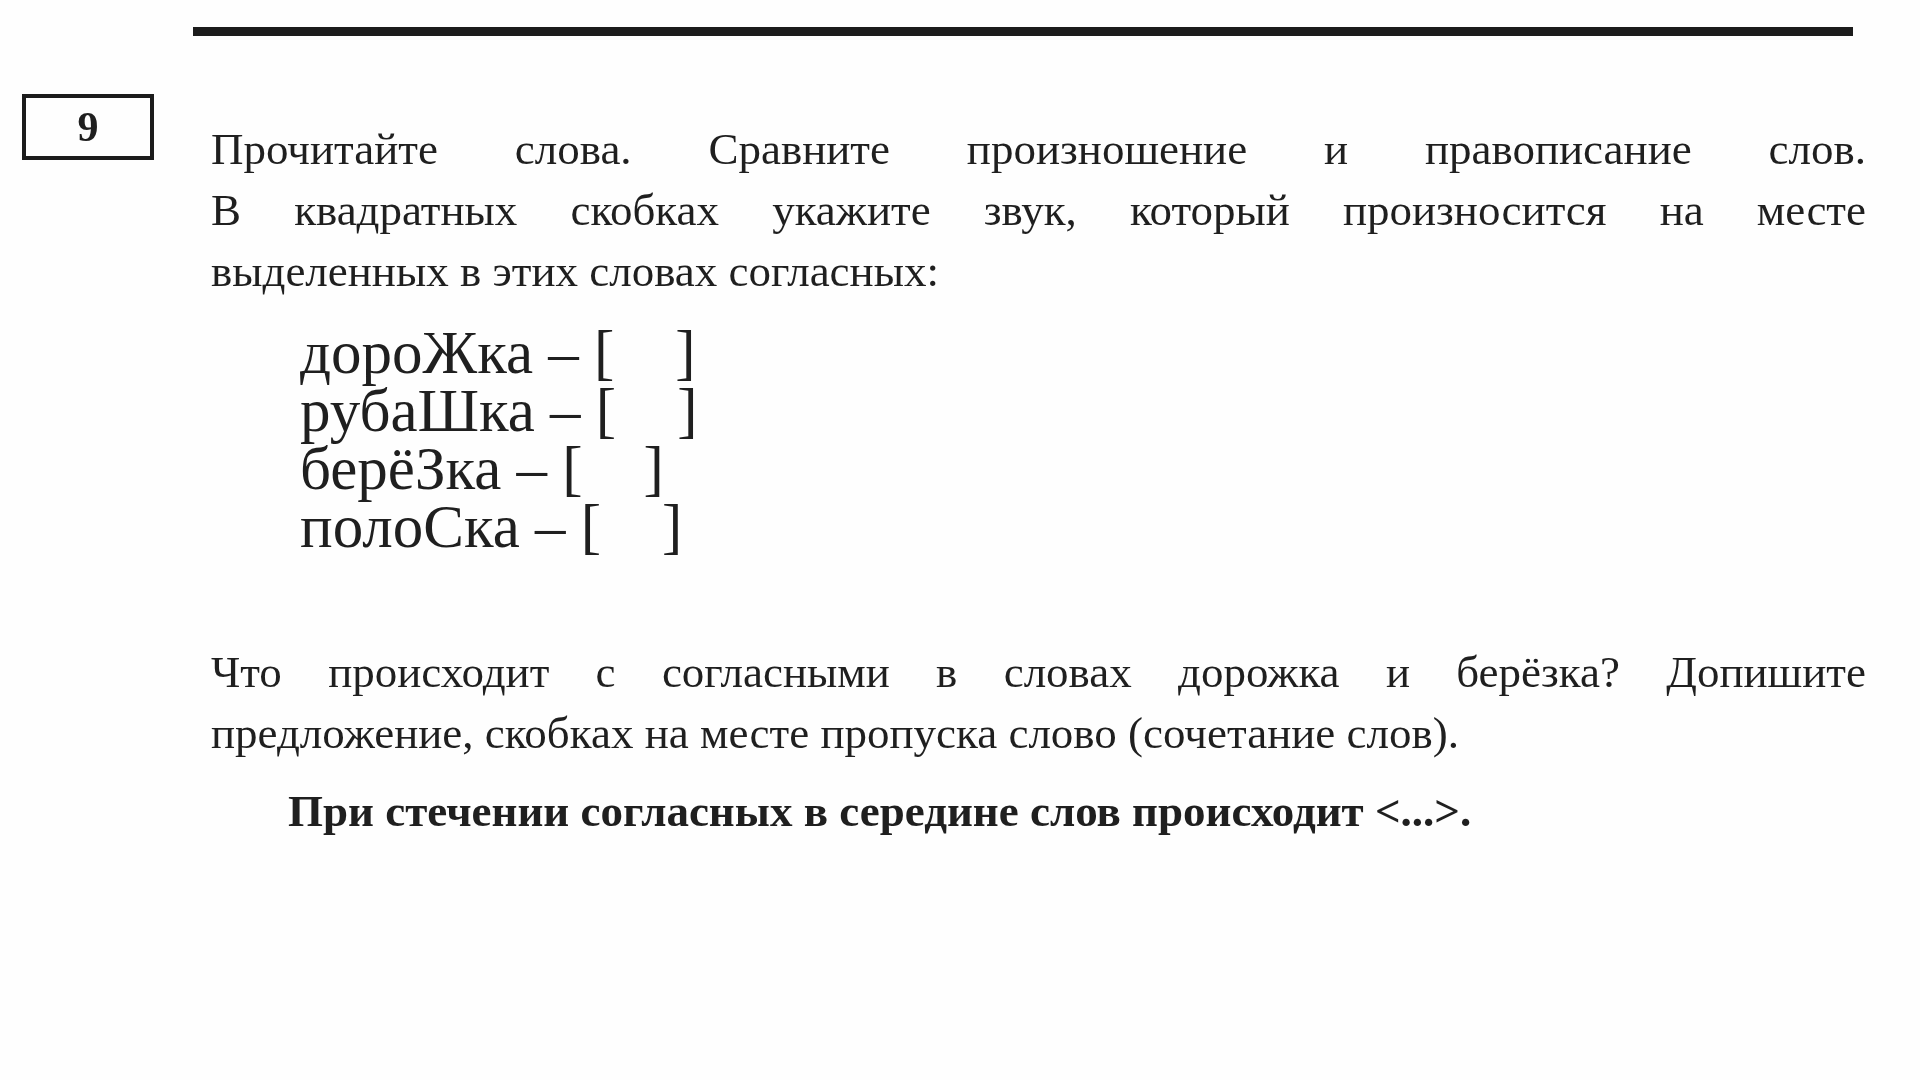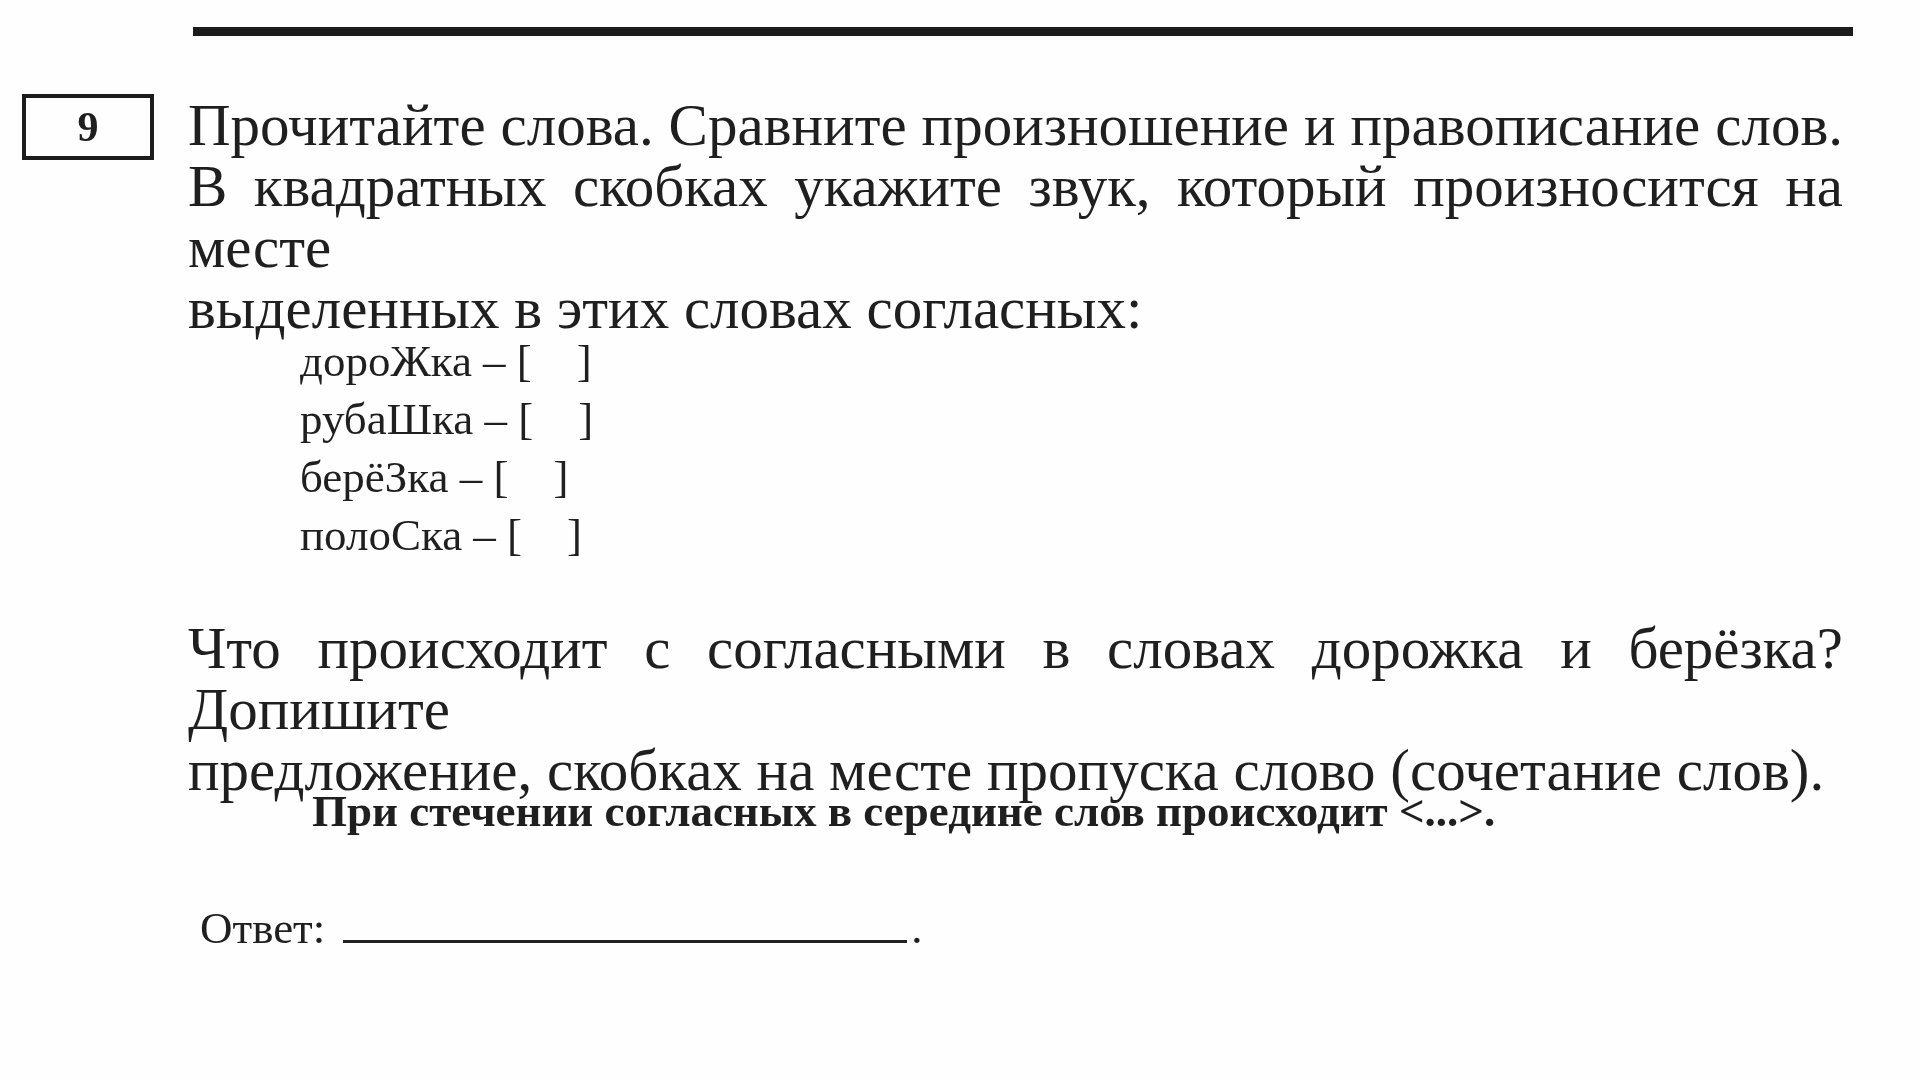--- a/index.html
+++ b/index.html
@@ -36,48 +36,49 @@
     align-items: center;
     justify-content: center;
   }
   .task-number-box span {
     font-size: 42px;
     font-weight: 700;
     line-height: 1;
   }
   .para {
     position: absolute;
-    left: 188px;
+    left: 211px;
     width: 1655px;
-    font-size: 59px;
+    font-size: 45px;
     line-height: 61px;
+    margin-top: 24px;
   }
   .para1 { top: 95px; }
   .para2 { top: 618px; }
   .jline {
     text-align: justify;
     text-align-last: justify;
   }
   .line {
     text-align: left;
   }
   .it { }
   .word-list {
     position: absolute;
     left: 300px;
-    top: 332px;
-    font-size: 45px;
+    top: 324px;
+    font-size: 61px;
     line-height: 58px;
   }
   .word-item {
     white-space: pre;
   }
   .statement {
     position: absolute;
-    left: 312px;
+    left: 288px;
     top: 781px;
     font-size: 45px;
     line-height: 61px;
     font-weight: 700;
     white-space: pre;
   }
   .answer-row {
     position: absolute;
     left: 200px;
     top: 898px;
@@ -117,17 +118,14 @@
     <div class="word-item">полоСка – [    ]</div>
   </div>
 
   <div class="para para2">
     <div class="jline"><span>Что происходит с согласными в словах </span><span class="it">дорожка</span><span> и </span><span class="it">берёзка</span><span>? Допишите</span></div>
     <div class="line">предложение, скобках на месте пропуска слово (сочетание слов).</div>
   </div>
 
   <div class="statement">При стечении согласных в середине слов происходит &lt;...&gt;.</div>
 
-  <div class="answer-row">
-    <span>Ответ:</span><span class="blank"></span><span>.</span>
-  </div>
 
 </div>
 
 </body></html>

